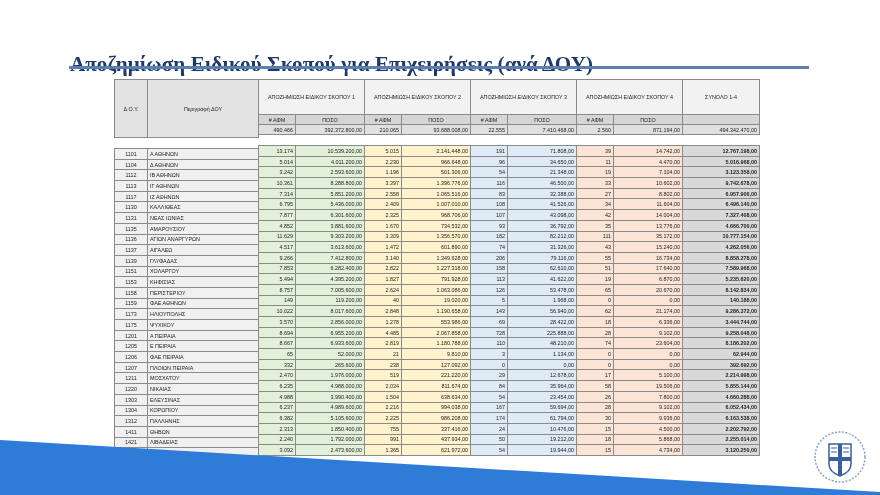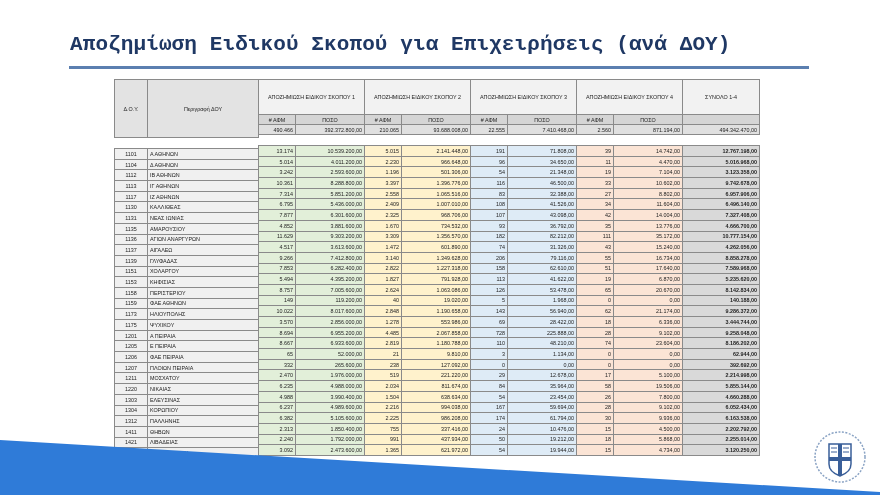--- a/index.html
+++ b/index.html
@@ -1,17 +1,17 @@
 <!DOCTYPE html>
 <html><head>
 <meta charset="utf-8">
 <style>
   html, body { margin:0; padding:0; }
   body { width:880px; height:495px; background:#ffffff; position:relative; overflow:hidden; font-family:"Liberation Sans", sans-serif; }
-  .title { position:absolute; left:70px; top:33px; font-size:21px; font-weight:bold; color:#1f3864; letter-spacing:0.1px; font-family:Liberation Mono, monospace; }
+  .title { position:absolute; left:70px; top:52px; font-size:21px; font-weight:bold; color:#1f3864; letter-spacing:0.1px; font-family:Liberation Serif, serif; }
   .title-rule { position:absolute; left:69px; top:66px; width:740px; height:3px; background:#5b7fb0; }
   .bottom-band { position:absolute; left:0; top:440px; width:880px; height:55px; }
   .emblem { position:absolute; left:812px; top:430px; width:56px; height:56px; }
   table { border-collapse:collapse; position:absolute; font-family:"Liberation Sans", sans-serif; font-size:5.4px; color:#222; }
   td { padding:0 2px; height:9.7px; border:0.6px solid #8a8a8a; white-space:nowrap; }
   .left { left:114px; top:79px; }
   .right { left:258px; top:79px; }
   .hdr { background:#e3e3e3; text-align:center; font-weight:normal; }
   .hdr-light { background:#f2f2f2; text-align:center; }
   .sub { background:#d5d5d5; text-align:center; height:9px; }

